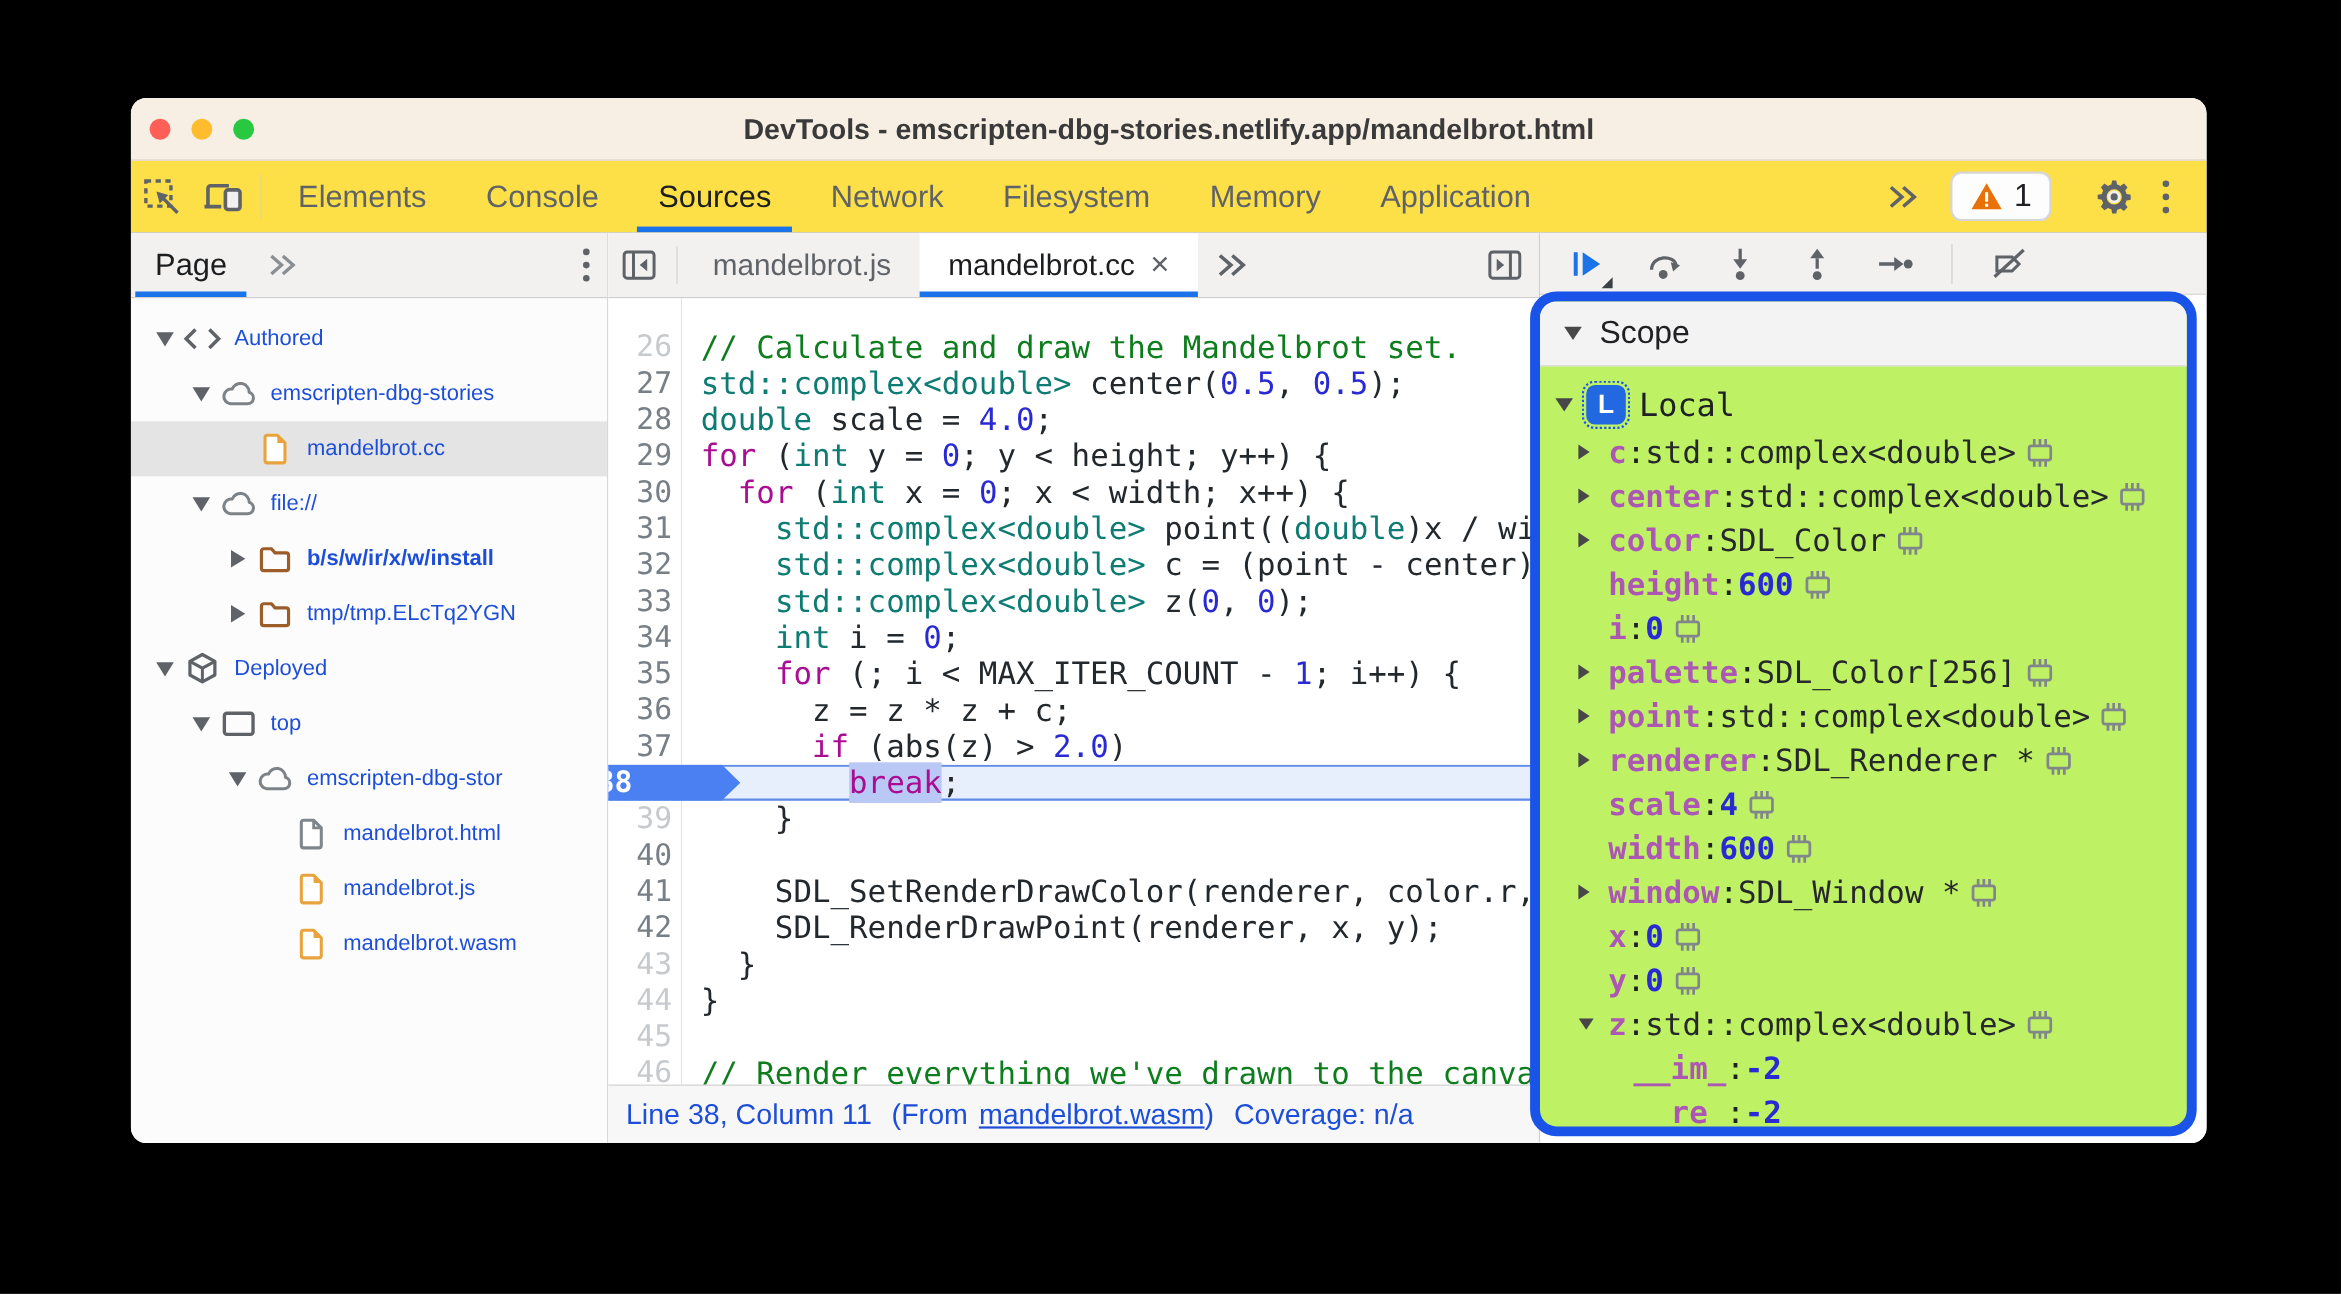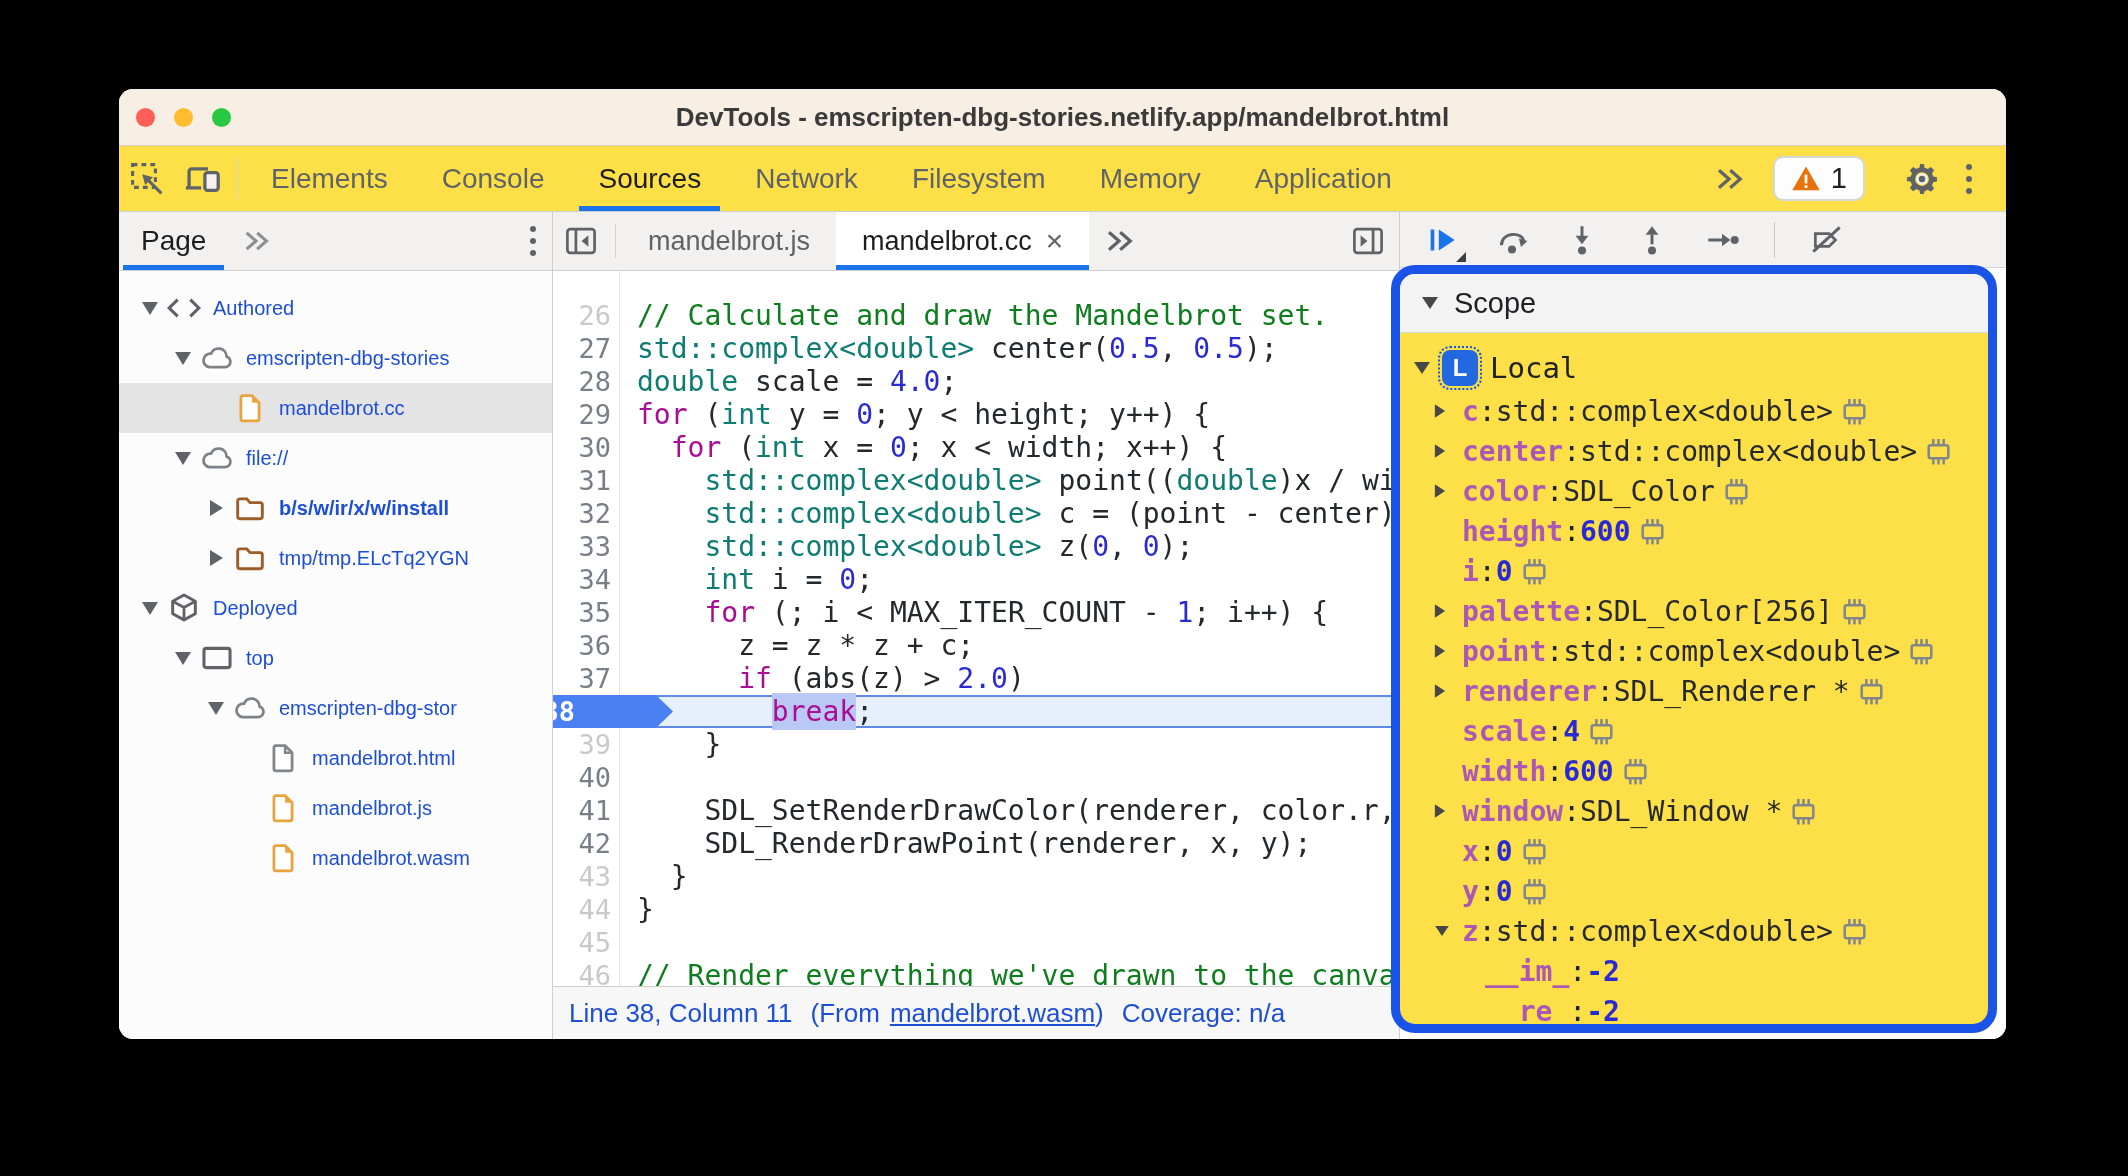--- a/index.html
+++ b/index.html
@@ -76,21 +76,21 @@
   .statusbar .biggap{margin-left:18px;}
   .wasm-link{text-decoration:underline;cursor:pointer;}
   
   .rightpane{width:606px;flex:0 0 auto;position:relative;background:#fff;border-left:1px solid #cfcfcf;}
   .dbg-toolbar{height:55px;background:#f2f1f0;border-bottom:1px solid #d5d5d5;display:flex;align-items:center;
     gap:34px;padding-left:24px;}
   .dbgbtn{position:relative;width:36px;height:36px;display:flex;align-items:center;justify-content:center;cursor:pointer;}
   .corner-tri{position:absolute;right:-6px;bottom:-4px;width:0;height:0;border-left:10px solid transparent;border-bottom:10px solid #3c4043;}
   .dbgsep{width:1px;height:36px;background:#c9c9c9;}
   .scope-overlay{position:absolute;left:-9px;right:9px;top:53px;bottom:6px;border:9px solid var(--highlight,#1a53e8);
-    border-radius:24px;background:#fde047;overflow:hidden;display:flex;flex-direction:column;z-index:10;}
+    border-radius:24px;background:#bef264;overflow:hidden;display:flex;flex-direction:column;z-index:10;}
   .scope-header{height:58px;flex:0 0 auto;background:#f4f3f3;border-bottom:1px solid #d8d8d8;display:flex;
     align-items:center;gap:16px;padding-left:22px;font-size:29px;color:#202124;}
   .stri-d{width:0;height:0;border-top:12px solid #474747;border-left:8px solid transparent;border-right:8px solid transparent;}
   .stri-r{width:0;height:0;border-left:12px solid #474747;border-top:8px solid transparent;border-bottom:8px solid transparent;}
   .scope-body{flex:1;overflow:hidden;padding-top:12px;font-family:"DejaVu Sans Mono",monospace;font-size:28px;}
   .srow{height:40px;display:flex;align-items:center;white-space:nowrap;cursor:pointer;}
   .srow .sarrow{width:28px;flex:0 0 auto;display:flex;align-items:center;justify-content:flex-start;}
   .srow.lv1{padding-left:34px;} .srow.lv2{padding-left:57px;}
   .local-row{padding-left:14px;height:46px;display:flex;align-items:center;gap:12px;font-family:"DejaVu Sans Mono",monospace;font-size:29px;color:#202124;cursor:pointer;}
   .lbadge{width:36px;height:36px;border-radius:8px;background:#2268e0;color:#fff;display:flex;align-items:center;

